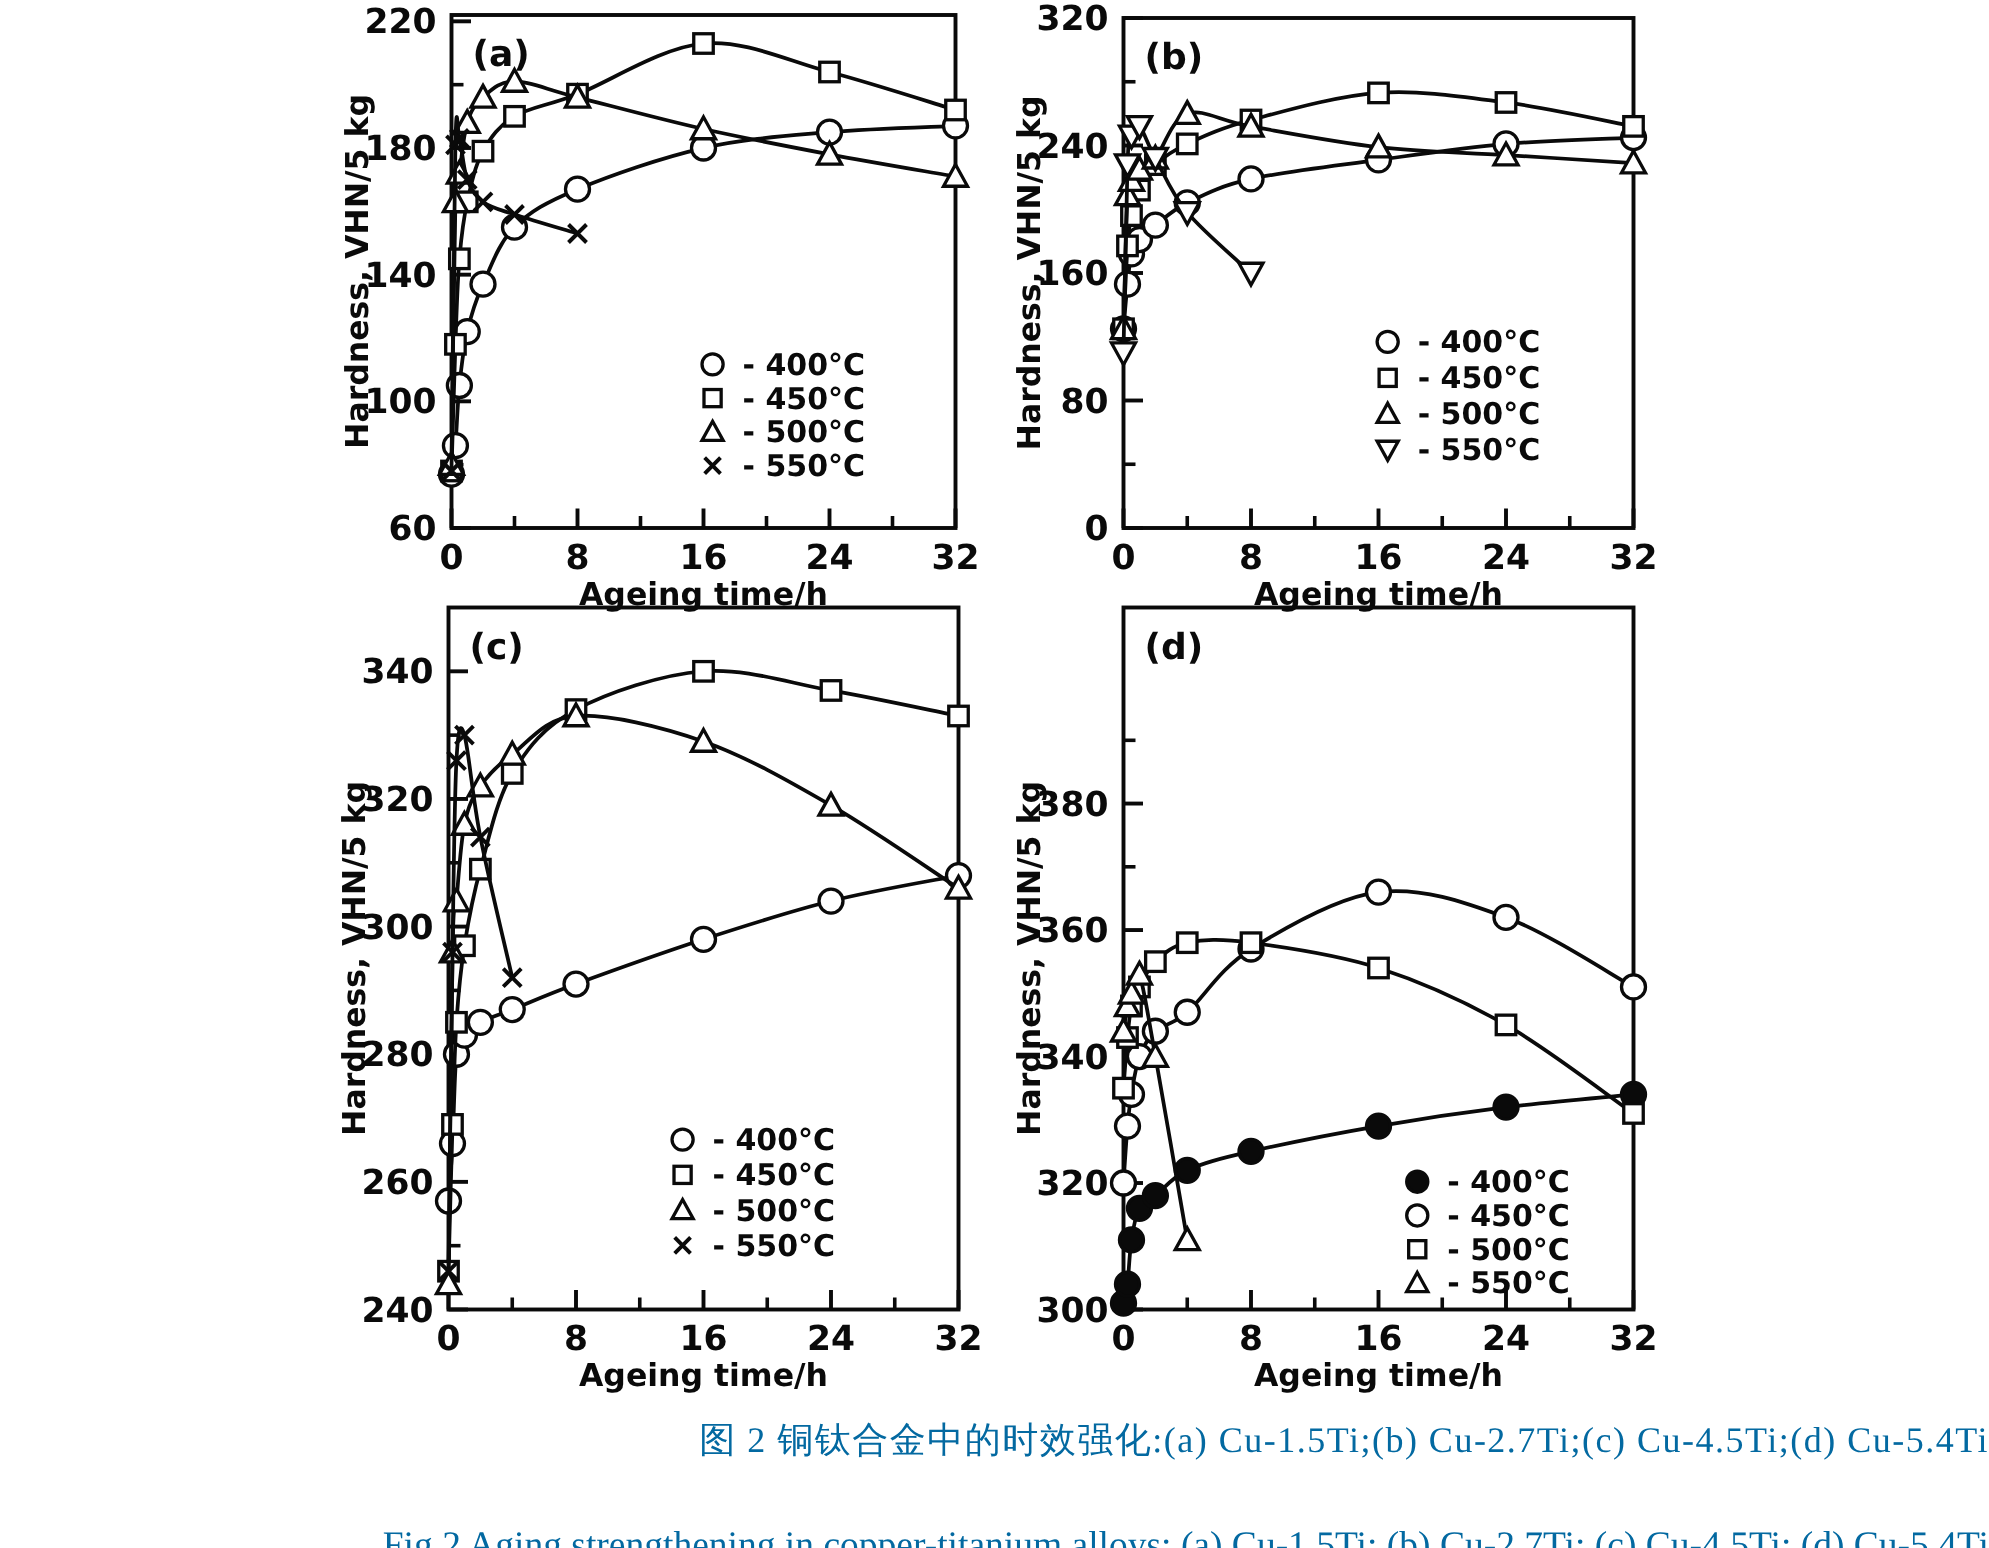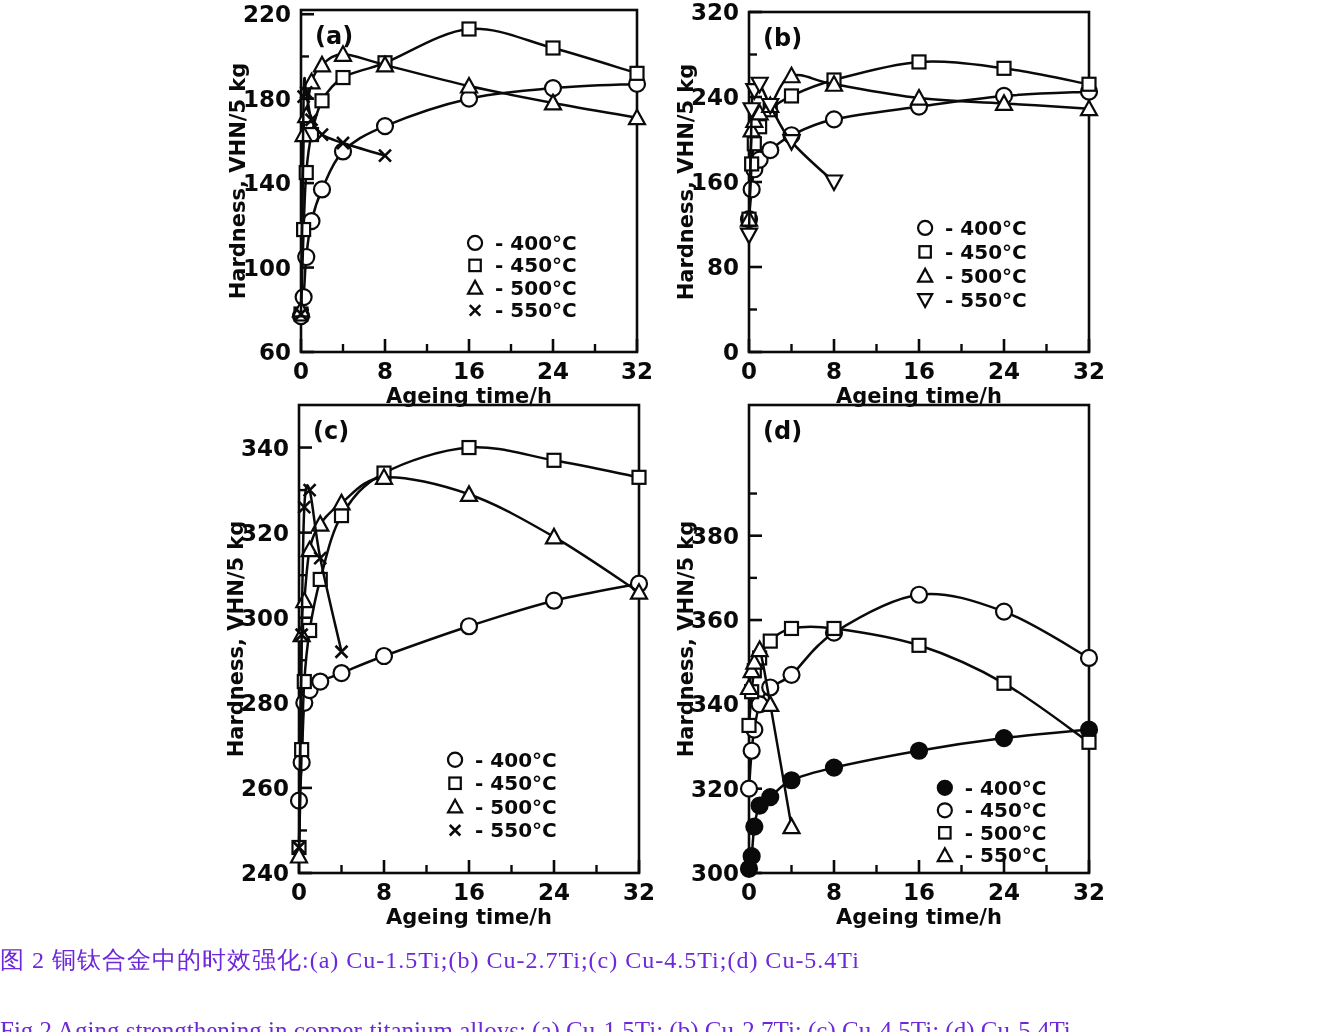--- a/index.html
+++ b/index.html
@@ -1,20 +1,20 @@
 <!DOCTYPE html>
 <html><head>
 <meta charset="utf-8">
 <style>
   html,body{margin:0;padding:0;background:#ffffff;}
   #page{position:relative;width:1326px;height:1032px;background:#ffffff;overflow:hidden;
         font-family:"DejaVu Sans","Liberation Sans",sans-serif;color:#000;}
   #figure-svg{position:absolute;left:0;top:0;}
   #figure-svg text{font-family:"DejaVu Sans","Liberation Sans",sans-serif;font-weight:bold;fill:#0a0a0a;}
-  .caption{position:absolute;left:0;width:100%;text-align:left;color:#6d28d9;
+  .caption{position:absolute;left:0;width:100%;text-align:right;color:#0369a1;
            font-family:"Liberation Serif","DejaVu Serif",serif;}
   #caption-cn{top:944px;font-size:24px;letter-spacing:1px;}
   #caption-en{top:1017px;font-size:25px;}
 </style>
 </head>
 <body>
 
 <div id="page">
   <svg id="figure-svg" width="1326" height="1032" viewBox="0 0 1326 1032">
       <g>

